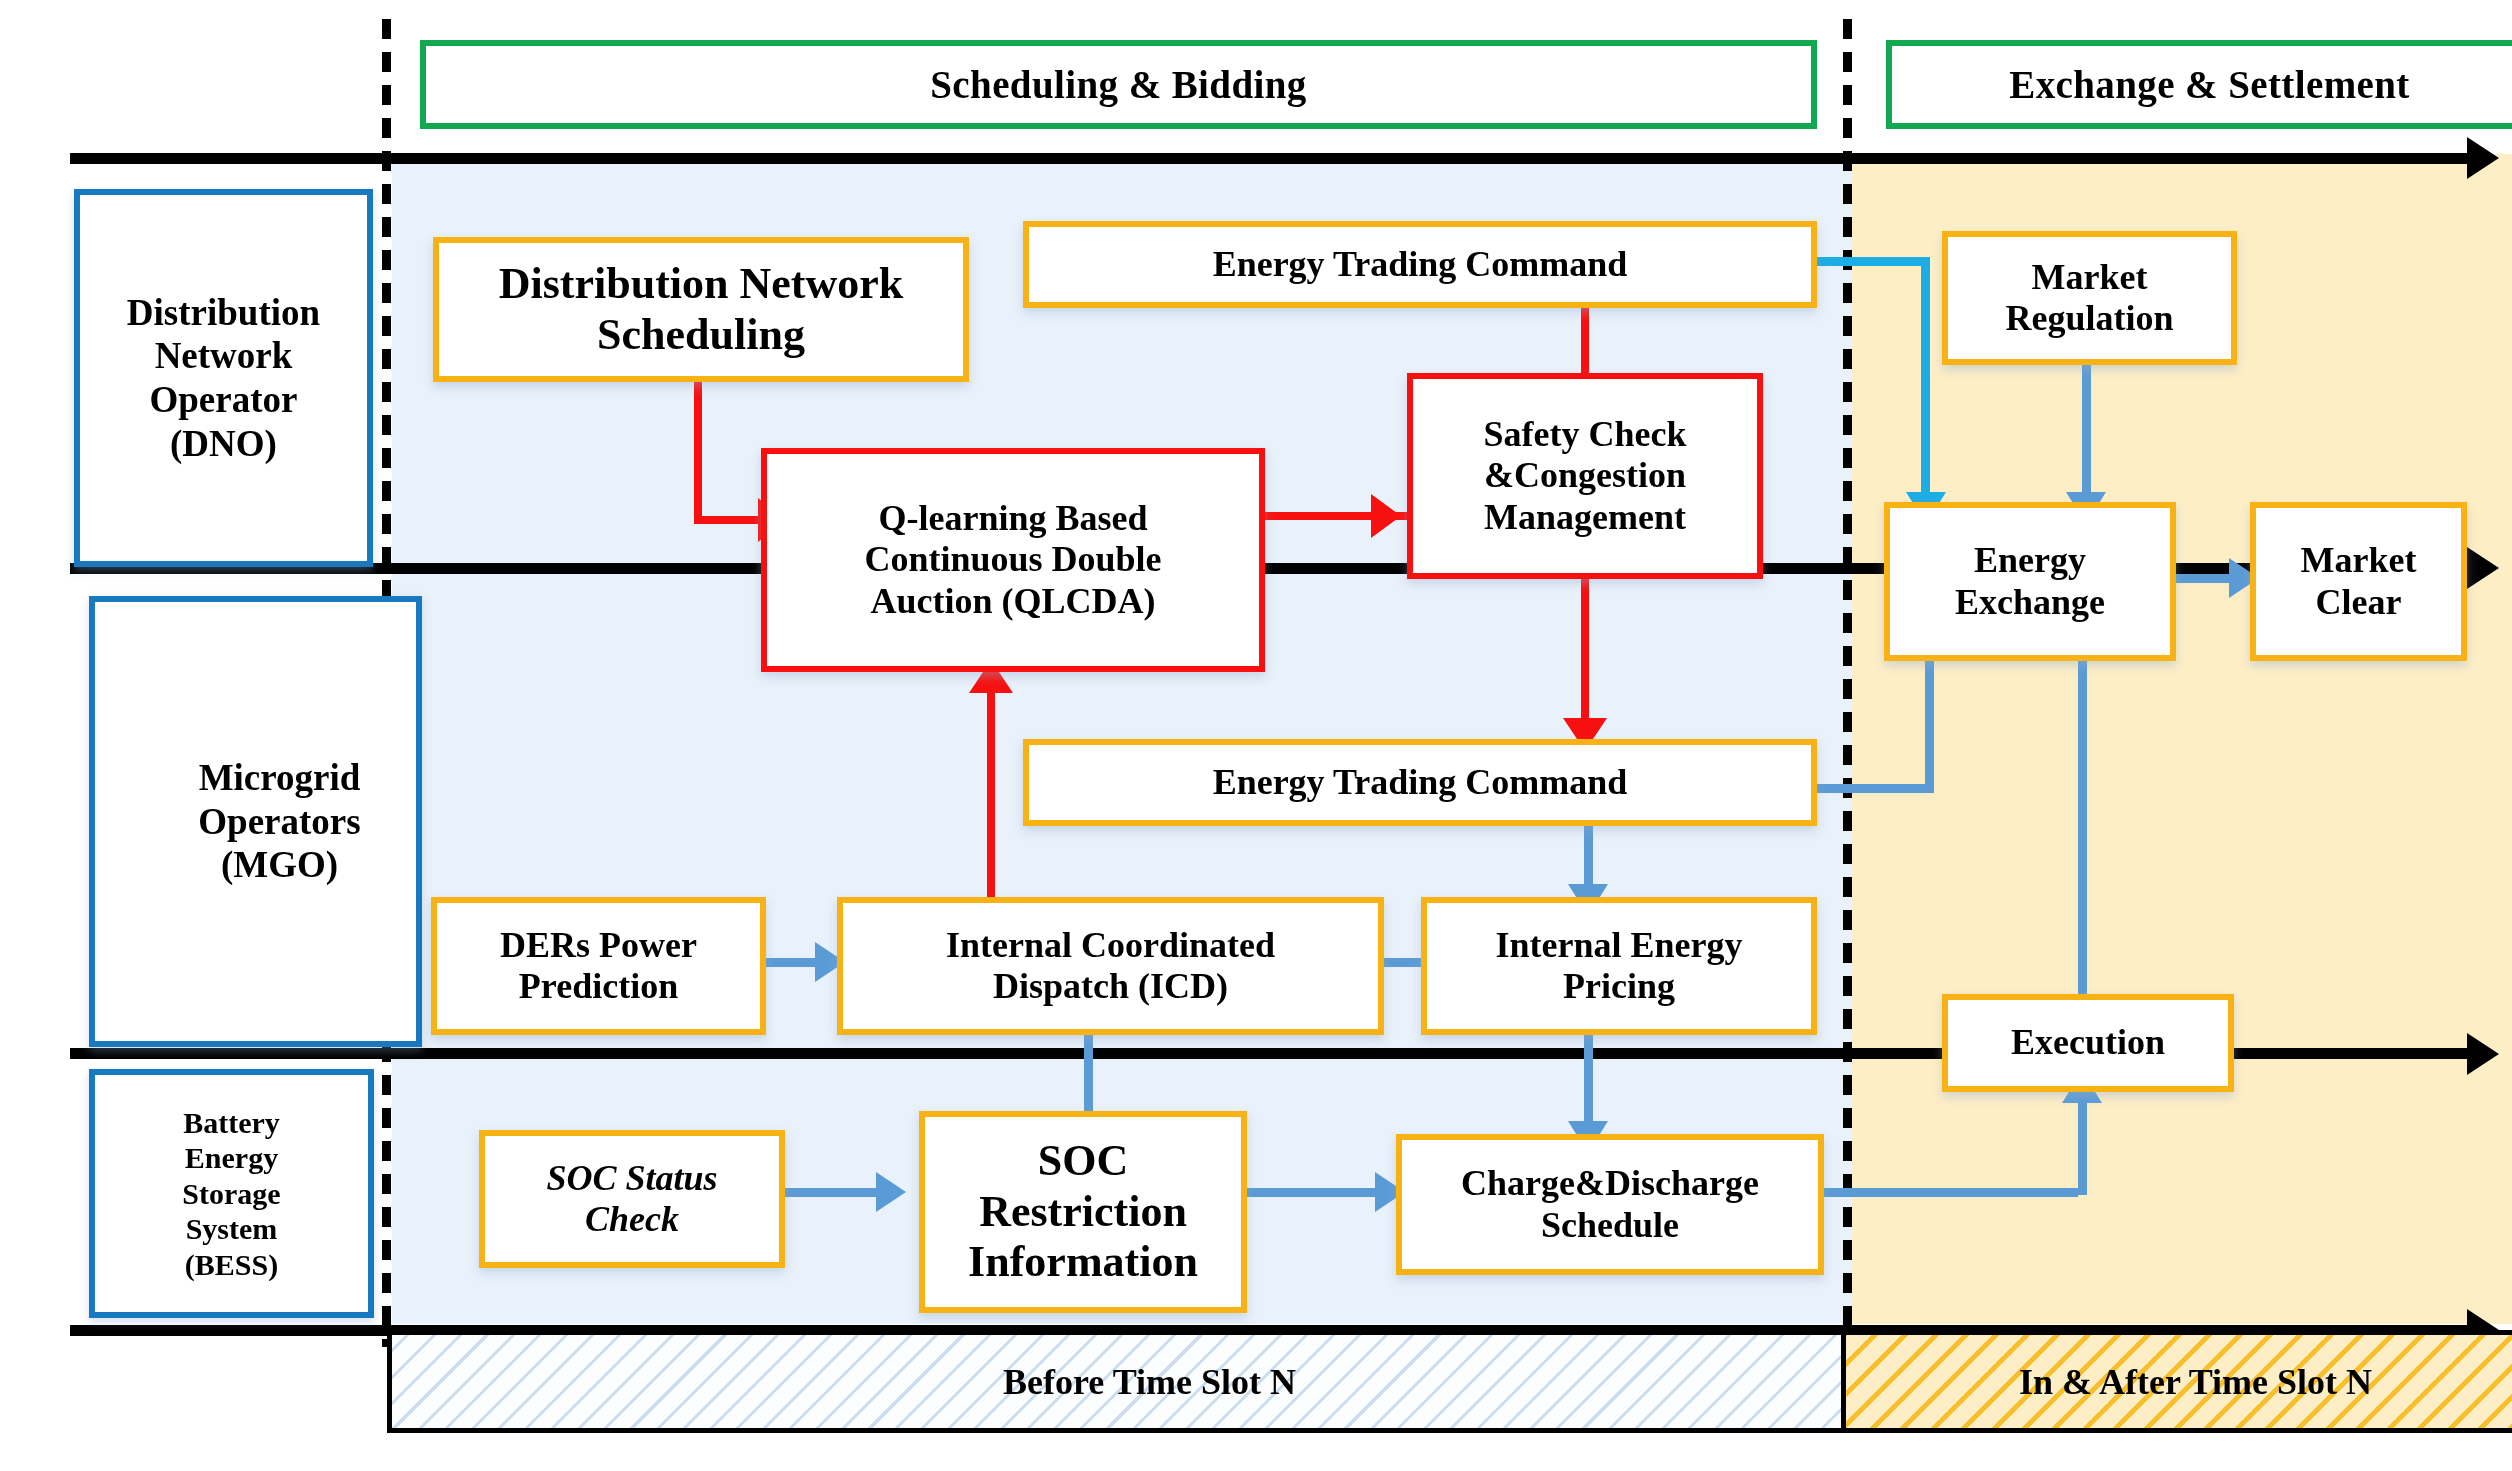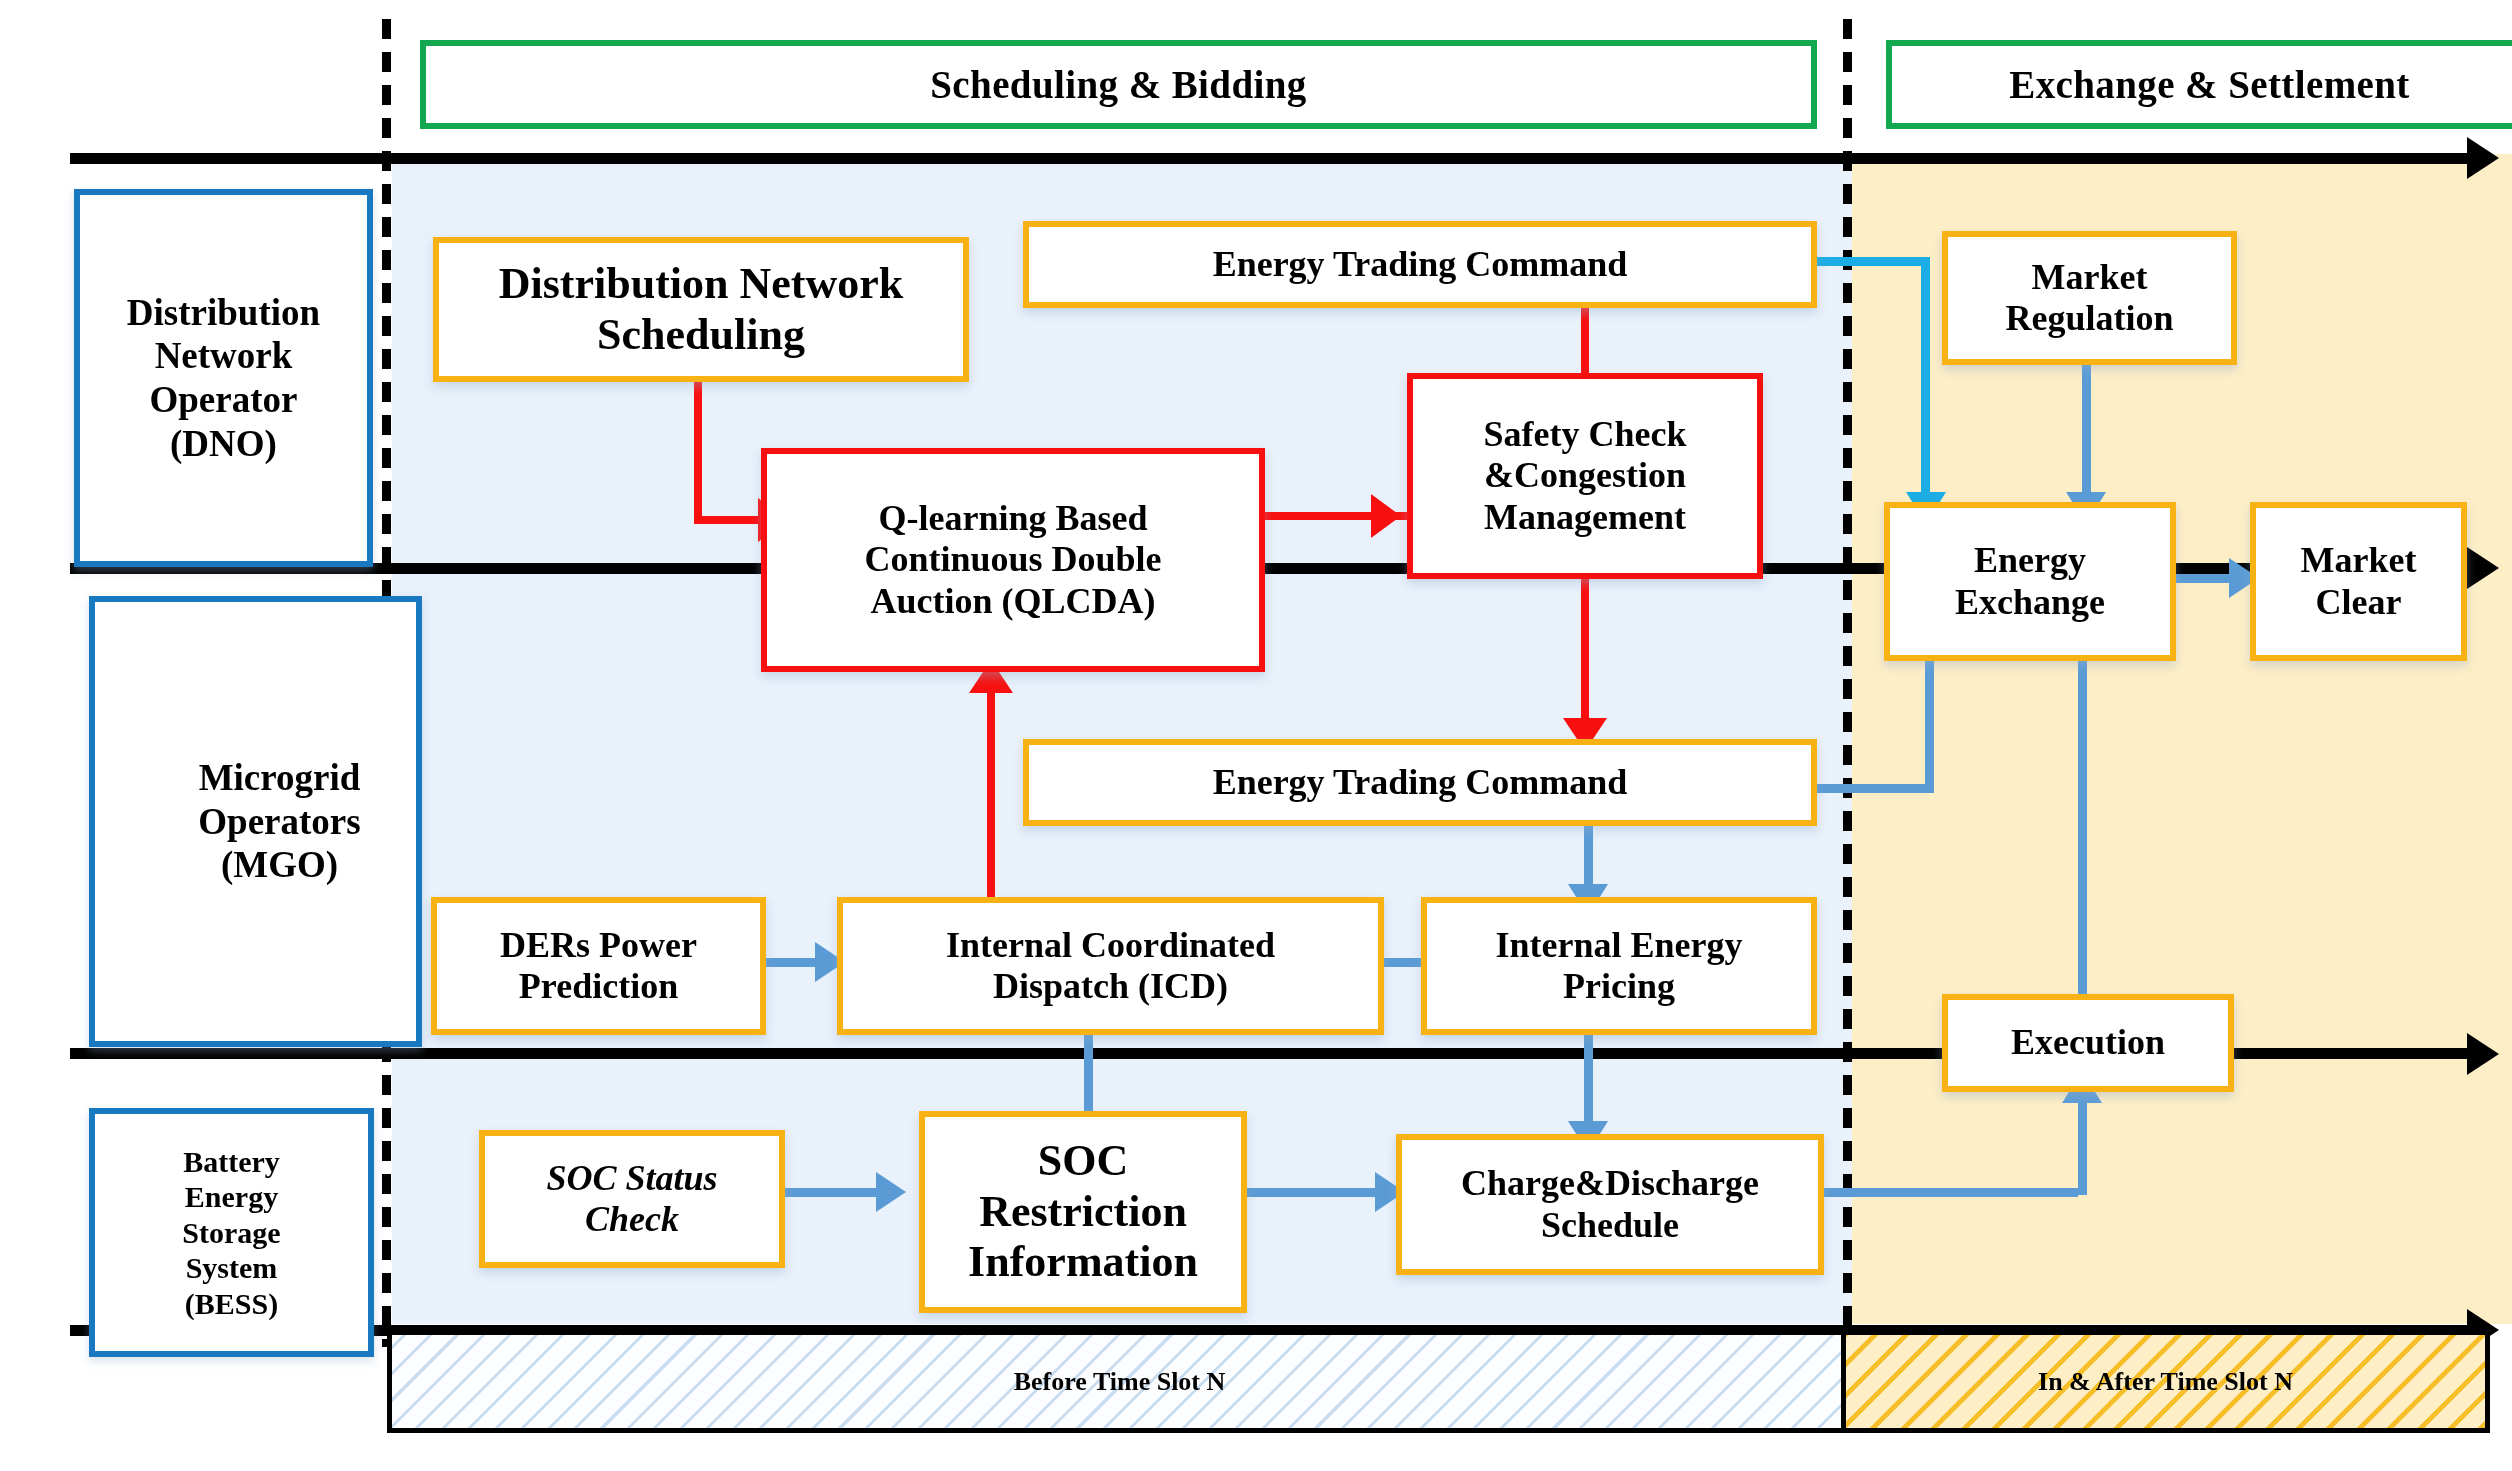--- a/index.html
+++ b/index.html
@@ -38,21 +38,21 @@
     border-left:32px solid #000;}
 
   
   .vdash{position:absolute;width:8.6px;
     background-image:linear-gradient(#000 62%, rgba(0,0,0,0) 0%);
     background-size:8.6px 33px;background-repeat:repeat-y;}
 
   
   .hatch-bar{position:absolute;border:5px solid #000;
     display:flex;align-items:center;justify-content:center;
-    font-weight:bold;font-size:26px;color:#000;}
+    font-weight:bold;font-size:36px;color:#000;padding-left:30px;}
   .hatch-blue{background-color:#fcfdff;
     background-image:repeating-linear-gradient(-45deg,
       #c9dcf0 0 2.9px, rgba(255,255,255,0) 2.9px 18.7px);}
   .hatch-amber{background-color:#fdeec6;
     background-image:repeating-linear-gradient(-45deg,
       #f7bf2c 0 5px, rgba(255,255,255,0) 5px 21.5px);}
 </style>
 </head>
 <body>
 
@@ -93,21 +93,21 @@
   </div>
 
   <div class="actor-box" style="left:49px;top:596px;width:273px;height:439px;font-size:37px;padding-left:48px;">
     <div>
       <div>Microgrid</div>
       <div>Operators</div>
       <div>(MGO)</div>
     </div>
   </div>
 
-  <div class="actor-box" style="left:49px;top:1108px;width:273px;height:237px;font-size:30px;">
+  <div class="actor-box" style="left:49px;top:1069px;width:273px;height:237px;font-size:30px;">
     <div>
       <div>Battery</div>
       <div>Energy</div>
       <div>Storage</div>
       <div>System</div>
       <div>(BESS)</div>
     </div>
   </div>
 
   <div class="seg" style="left:654px;top:370px;width:8px;height:154px;background:#f81010;"></div>

